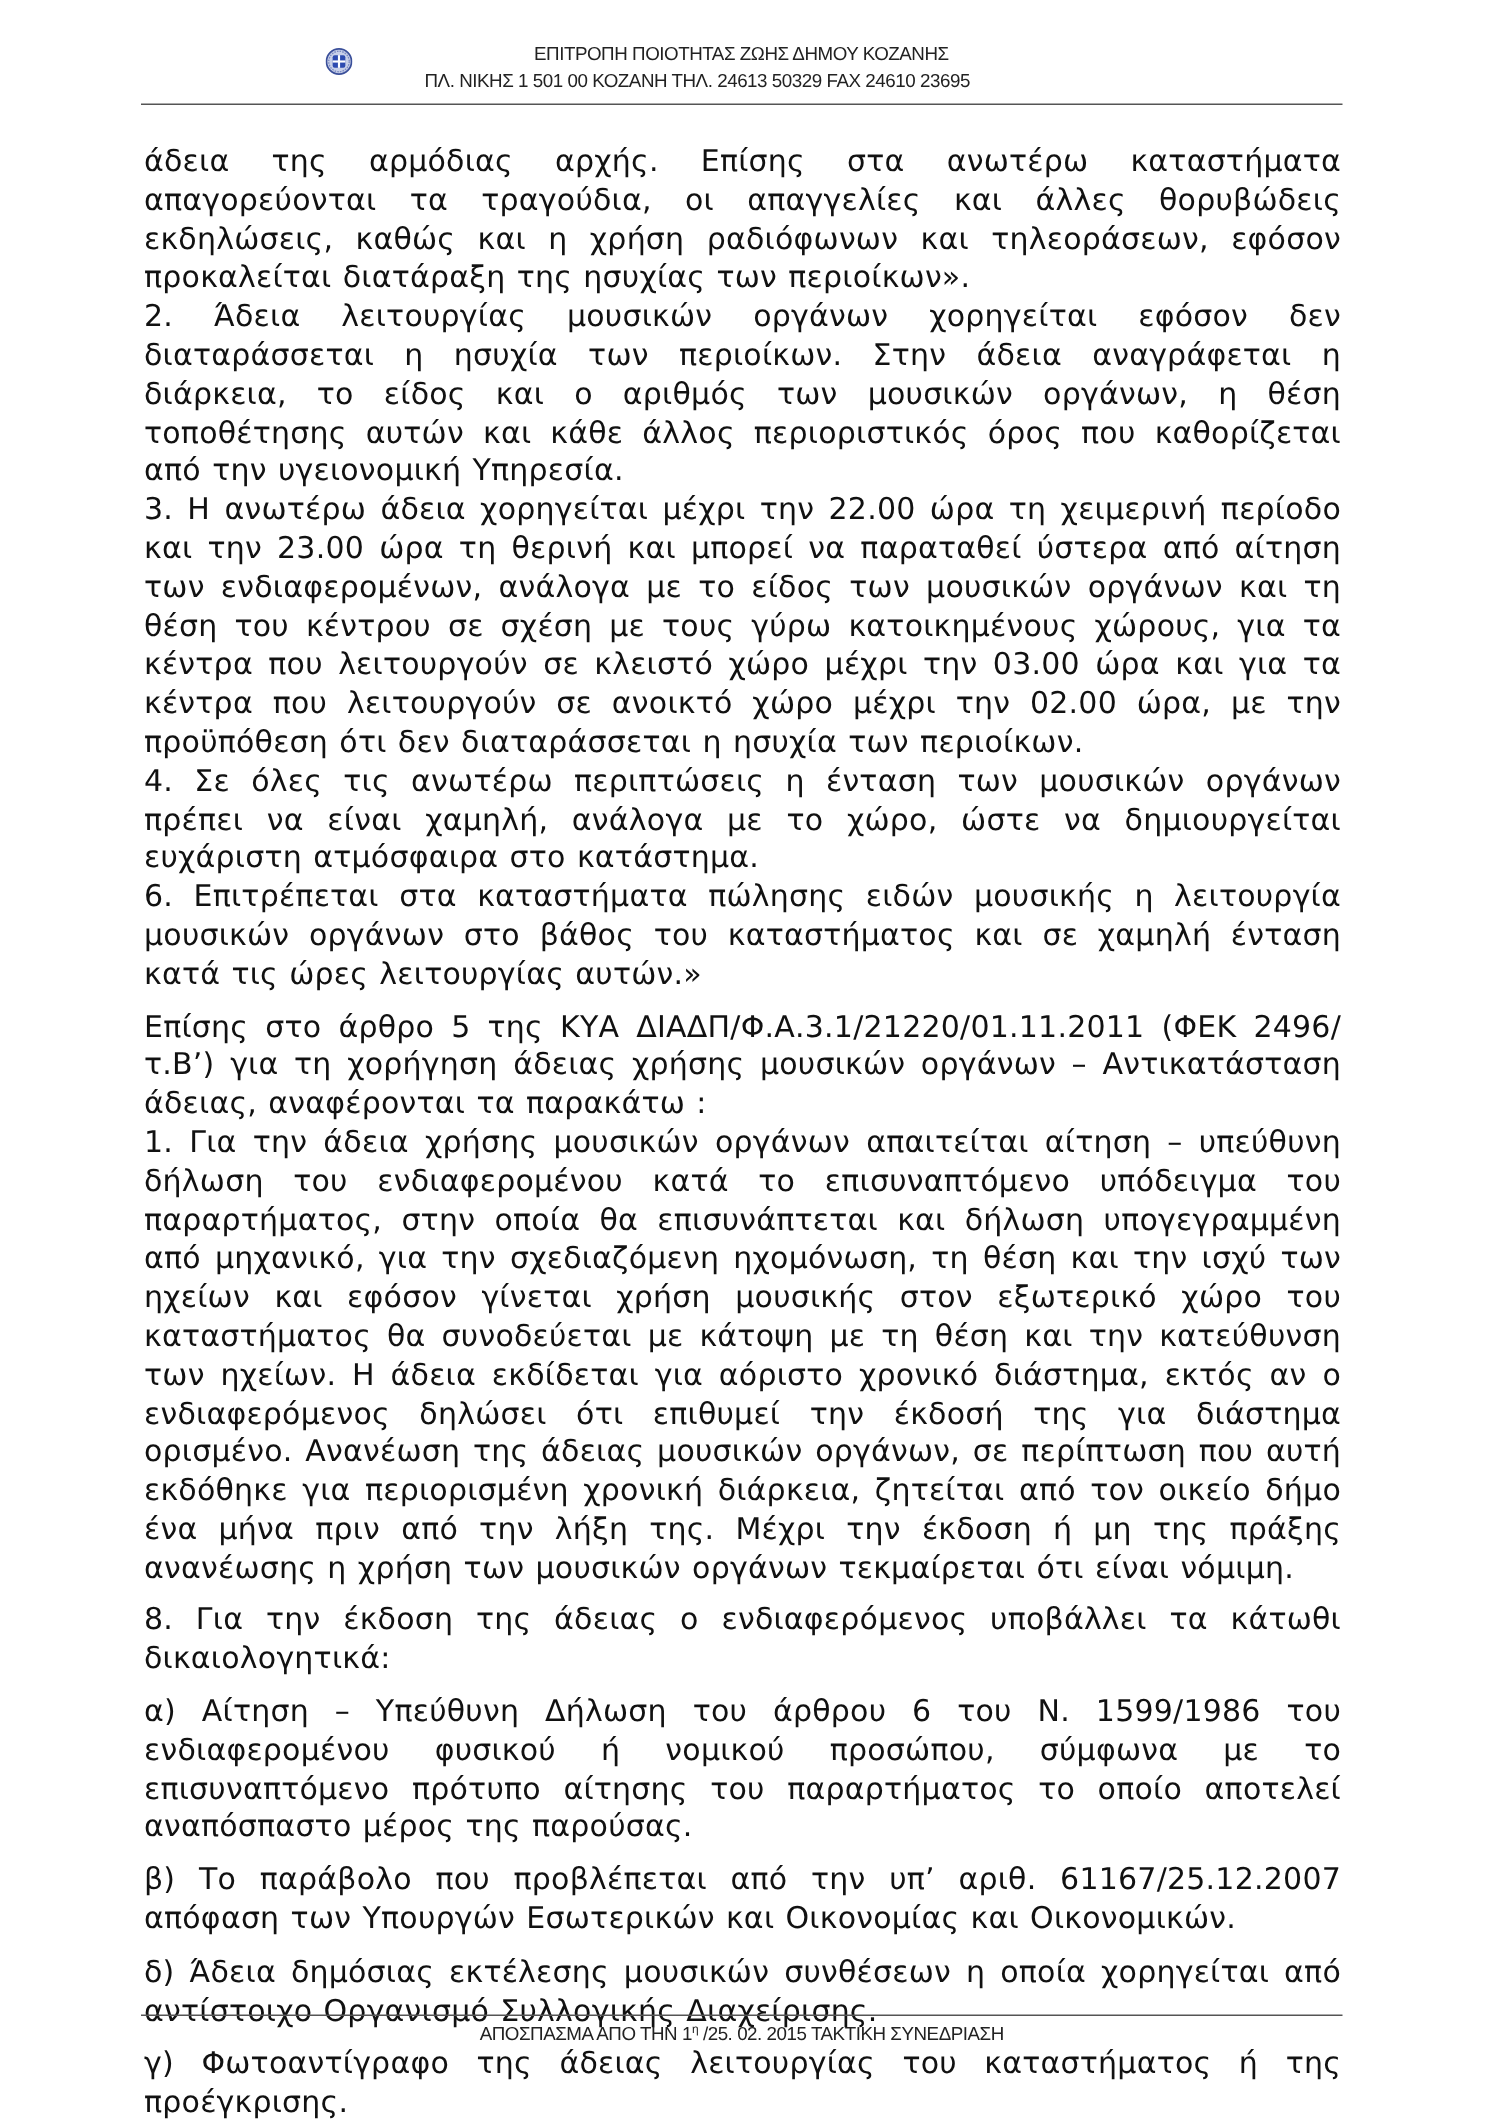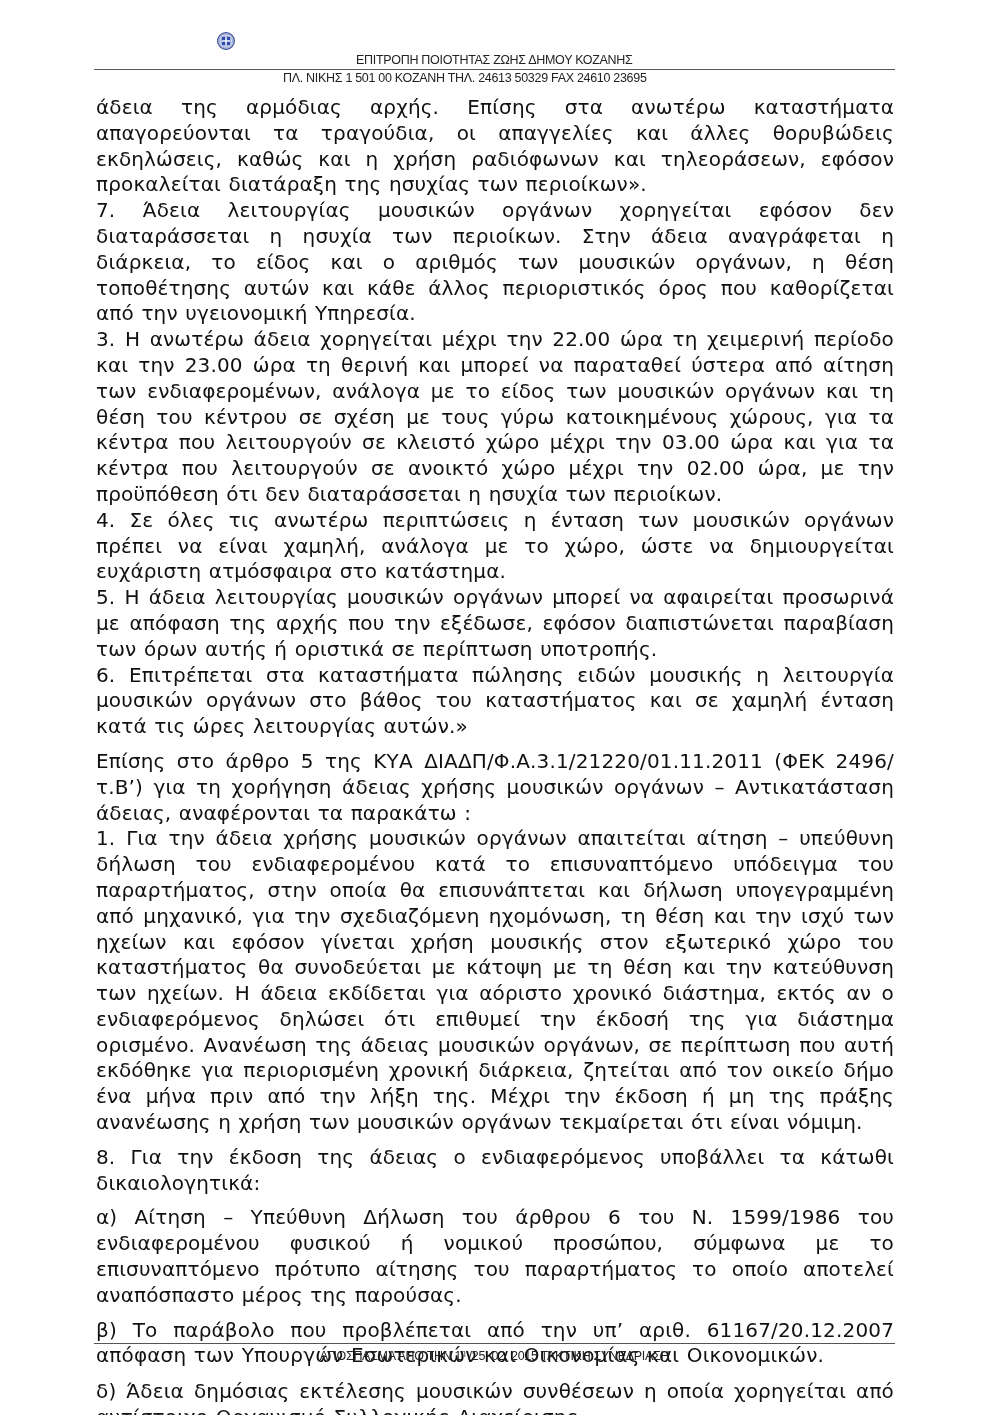--- a/index.html
+++ b/index.html
@@ -36,21 +36,21 @@
     right: 0;
     top: 1px;
     text-align: center;
     font-family: "Liberation Sans", sans-serif;
     font-size: 12.5px;
     line-height: 18px;
     letter-spacing: -0.3px;
     color: #222;
   }
   .header-lines div { padding-left: 170px; text-align: left; }
-  .header-line1 { padding-left: 262px !important; margin-top: 24px; }
+  .header-line1 { padding-left: 262px !important; }
   .header-line2 { padding-left: 189px !important; }
 
   .content {
     position: absolute;
     left: 96px;
     top: 95px;
     width: 798px;
     font-size: 20px;
     line-height: 25.8px;
     letter-spacing: 0.15px;
@@ -99,29 +99,28 @@
     <rect x="5.3" y="9.2" width="9.4" height="1.6" fill="#ffffff"></rect>
   </svg>
   <div class="header-lines">
     <div class="header-line1">ΕΠΙΤΡΟΠΗ  ΠΟΙΟΤΗΤΑΣ ΖΩΗΣ ΔΗΜΟΥ  ΚΟΖΑΝΗΣ</div>
     <div class="header-line2">ΠΛ. ΝΙΚΗΣ 1  501 00  ΚΟΖΑΝΗ  ΤΗΛ.  24613 50329  FAX  24610 23695</div>
   </div>
 </div>
 
 <div class="content">
   <p>άδεια της αρμόδιας αρχής. Επίσης στα ανωτέρω καταστήματα απαγορεύονται τα τραγούδια, οι απαγγελίες και άλλες θορυβώδεις εκδηλώσεις, καθώς και η χρήση ραδιόφωνων και τηλεοράσεων, εφόσον προκαλείται διατάραξη της ησυχίας των περιοίκων».</p>
-  <p>7. Άδεια λειτουργίας μουσικών οργάνων χορηγείται εφόσον δεν διαταράσσεται η ησυχία των περιοίκων. Στην άδεια αναγράφεται η διάρκεια, το είδος και ο αριθμός των μουσικών οργάνων, η θέση τοποθέτησης αυτών και κάθε άλλος περιοριστικός όρος που καθορίζεται από την υγειονομική Υπηρεσία.</p>
+  <p>2. Άδεια λειτουργίας μουσικών οργάνων χορηγείται εφόσον δεν διαταράσσεται η ησυχία των περιοίκων. Στην άδεια αναγράφεται η διάρκεια, το είδος και ο αριθμός των μουσικών οργάνων, η θέση τοποθέτησης αυτών και κάθε άλλος περιοριστικός όρος που καθορίζεται από την υγειονομική Υπηρεσία.</p>
   <p>3. Η ανωτέρω άδεια χορηγείται μέχρι την 22.00 ώρα τη χειμερινή περίοδο και την 23.00 ώρα τη θερινή και μπορεί να παραταθεί ύστερα από αίτηση των ενδιαφερομένων, ανάλογα  με το είδος των μουσικών οργάνων και τη θέση του κέντρου σε σχέση με τους γύρω κατοικημένους χώρους, για τα κέντρα που λειτουργούν σε κλειστό χώρο μέχρι την 03.00 ώρα και για τα κέντρα που λειτουργούν σε ανοικτό χώρο μέχρι την 02.00 ώρα, με την προϋπόθεση ότι δεν διαταράσσεται η ησυχία των περιοίκων.</p>
   <p>4. Σε όλες τις ανωτέρω περιπτώσεις η ένταση των μουσικών οργάνων πρέπει να είναι χαμηλή, ανάλογα με το χώρο, ώστε να δημιουργείται ευχάριστη ατμόσφαιρα στο κατάστημα.</p>
-  <p>5. Η άδεια λειτουργίας μουσικών οργάνων μπορεί να αφαιρείται προσωρινά με απόφαση της αρχής που την εξέδωσε, εφόσον διαπιστώνεται παραβίαση των όρων αυτής ή οριστικά σε περίπτωση υποτροπής.</p>
   <p>6.  Επιτρέπεται στα καταστήματα πώλησης ειδών μουσικής η λειτουργία μουσικών οργάνων στο βάθος του καταστήματος και σε χαμηλή ένταση κατά τις ώρες λειτουργίας αυτών.»</p>
   <p class="gap">Επίσης στο άρθρο 5 της ΚΥΑ ΔΙΑΔΠ/Φ.Α.3.1/21220/01.11.2011 (ΦΕΚ 2496/τ.Β’) για τη χορήγηση άδειας χρήσης μουσικών οργάνων – Αντικατάσταση άδειας, αναφέρονται τα παρακάτω :</p>
   <p>1. Για την άδεια χρήσης μουσικών οργάνων απαιτείται αίτηση – υπεύθυνη δήλωση του ενδιαφερομένου κατά το επισυναπτόμενο υπόδειγμα του παραρτήματος, στην οποία θα επισυνάπτεται και δήλωση υπογεγραμμένη από μηχανικό, για την σχεδιαζόμενη ηχομόνωση, τη θέση και την ισχύ των ηχείων και εφόσον γίνεται χρήση μουσικής στον εξωτερικό χώρο του καταστήματος θα συνοδεύεται με κάτοψη με τη θέση και την κατεύθυνση των ηχείων. Η άδεια εκδίδεται για αόριστο χρονικό διάστημα, εκτός αν ο ενδιαφερόμενος δηλώσει ότι επιθυμεί την έκδοσή της για διάστημα ορισμένο. Ανανέωση της άδειας μουσικών οργάνων, σε περίπτωση που αυτή εκδόθηκε για περιορισμένη χρονική διάρκεια, ζητείται από τον οικείο δήμο ένα μήνα πριν από την λήξη της. Μέχρι την έκδοση ή μη της πράξης ανανέωσης η χρήση των μουσικών οργάνων τεκμαίρεται ότι είναι νόμιμη.</p>
   <p class="gap">8. Για την έκδοση της άδειας ο ενδιαφερόμενος υποβάλλει τα κάτωθι δικαιολογητικά:</p>
   <p class="gap">α) Αίτηση – Υπεύθυνη Δήλωση του άρθρου 6 του Ν. 1599/1986 του ενδιαφερομένου φυσικού ή νομικού προσώπου, σύμφωνα με το επισυναπτόμενο πρότυπο αίτησης του παραρτήματος το οποίο αποτελεί αναπόσπαστο μέρος της παρούσας.</p>
-  <p class="gap">β) Το παράβολο που προβλέπεται από την υπ’ αριθ. 61167/20.12.2007 απόφαση των Υπουργών Εσωτερικών και Οικονομίας και Οικονομικών.</p>
+  <p class="gap">β) Το παράβολο που προβλέπεται από την υπ’ αριθ. 61167/25.12.2007 απόφαση των Υπουργών Εσωτερικών και Οικονομίας και Οικονομικών.</p>
   <p class="gap-l">δ) Άδεια δημόσιας εκτέλεσης μουσικών συνθέσεων η οποία χορηγείται από αντίστοιχο Οργανισμό Συλλογικής Διαχείρισης.</p>
   <p class="gap-l">γ) Φωτοαντίγραφο της άδειας λειτουργίας του καταστήματος ή της προέγκρισης.</p>
 </div>
 
 <div class="footer">
   <div><span>ΑΠΟΣΠΑΣΜΑ ΑΠΟ ΤΗΝ  1</span><sup>η</sup><span> /25. 02. 2015  ΤΑΚΤΙΚΗ ΣΥΝΕΔΡΙΑΣΗ</span></div>
 </div>
 
 </body></html>

